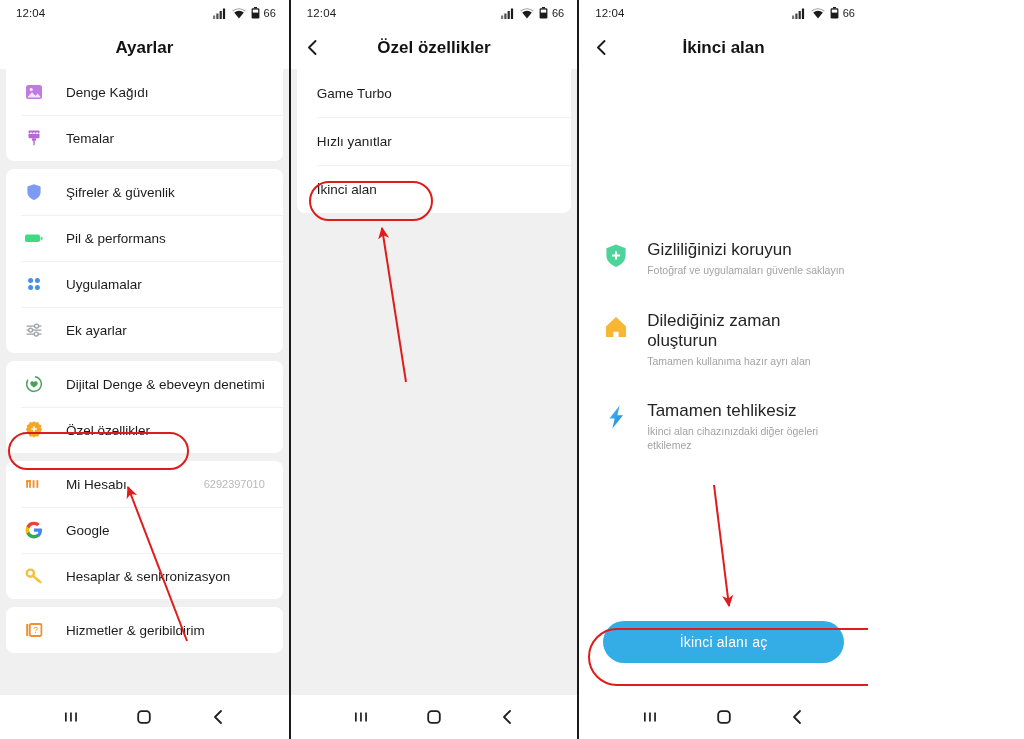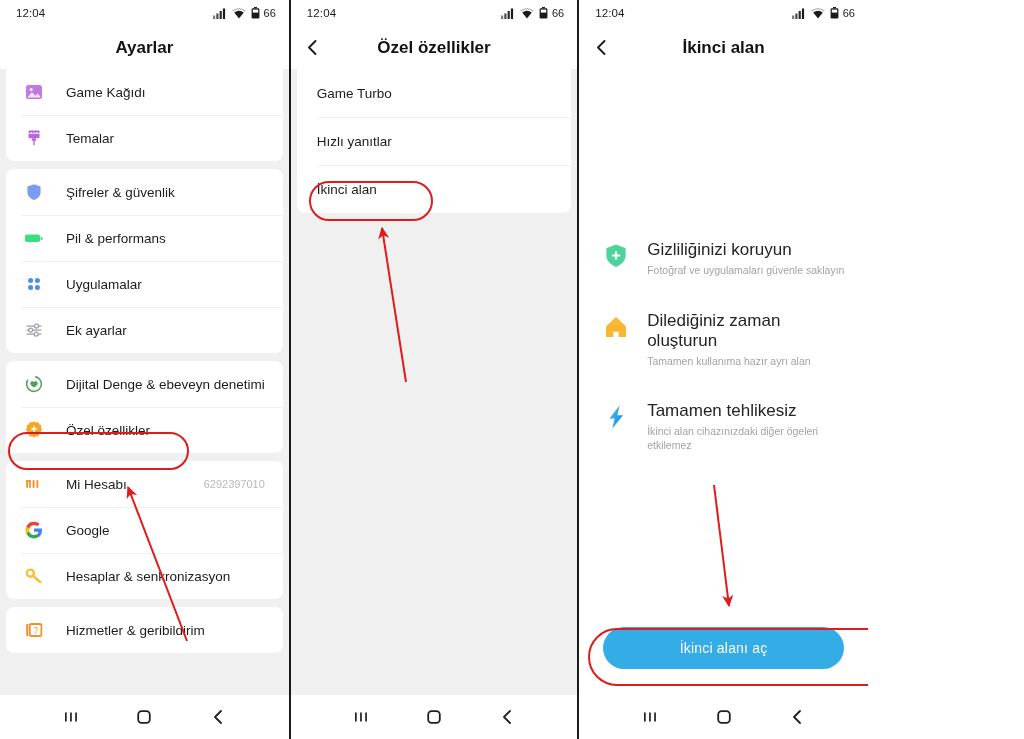--- a/index.html
+++ b/index.html
@@ -188,21 +188,21 @@
     margin-bottom: 4px;
   }
   .feature-sub {
     font-size: 10.5px;
     color: #a3a3a3;
     line-height: 1.3;
   }
   .promo-bottom {
     position: absolute;
     left: 0; right: 0;
-    bottom: 26px;
+    bottom: 32px;
     padding: 0 24px;
     box-sizing: border-box;
   }
   .primary-btn {
     display: block;
     width: 100%;
     height: 42px;
     border: none;
     border-radius: 21px;
     background: #34ace6;
@@ -287,21 +287,21 @@
 
         <div class="card flush-top">
           <div class="row">
             <span class="row-icon">
               <svg width="20" height="20" viewBox="0 0 20 20">
                   <rect x="2" y="3" width="16" height="14" rx="2.6" fill="#c07ae0"></rect>
                   <circle cx="7.2" cy="7.6" r="1.5" fill="#fdf6ff"></circle>
                   <path d="M3.2 15.5 L8 10.2 L11.4 13.8 L13.8 11.4 L16.8 15.5 Z" fill="#f2e2fb"></path>
                 </svg>
             </span>
-            <span class="row-label">Game Kağıdı</span>
+            <span class="row-label">Denge Kağıdı</span>
           </div>
           <div class="row">
             <span class="row-icon">
               <svg width="20" height="20" viewBox="0 0 20 20">
                   <rect x="4.5" y="2.6" width="11" height="2.3" rx="0.7" fill="#b768d8"></rect>
                   <rect x="4.5" y="5.6" width="11" height="4.6" rx="1" fill="#b768d8"></rect>
                   <rect x="6.2" y="4.4" width="1.6" height="1.6" fill="#ffffff"></rect>
                   <rect x="9.2" y="4.4" width="1.6" height="1.6" fill="#ffffff"></rect>
                   <rect x="12.2" y="4.4" width="1.6" height="1.6" fill="#ffffff"></rect>
                   <path d="M8 10.2 h4 v2.6 h-1.3 v4.4 h-1.4 v-4.4 H8 Z" fill="#b768d8"></path>

